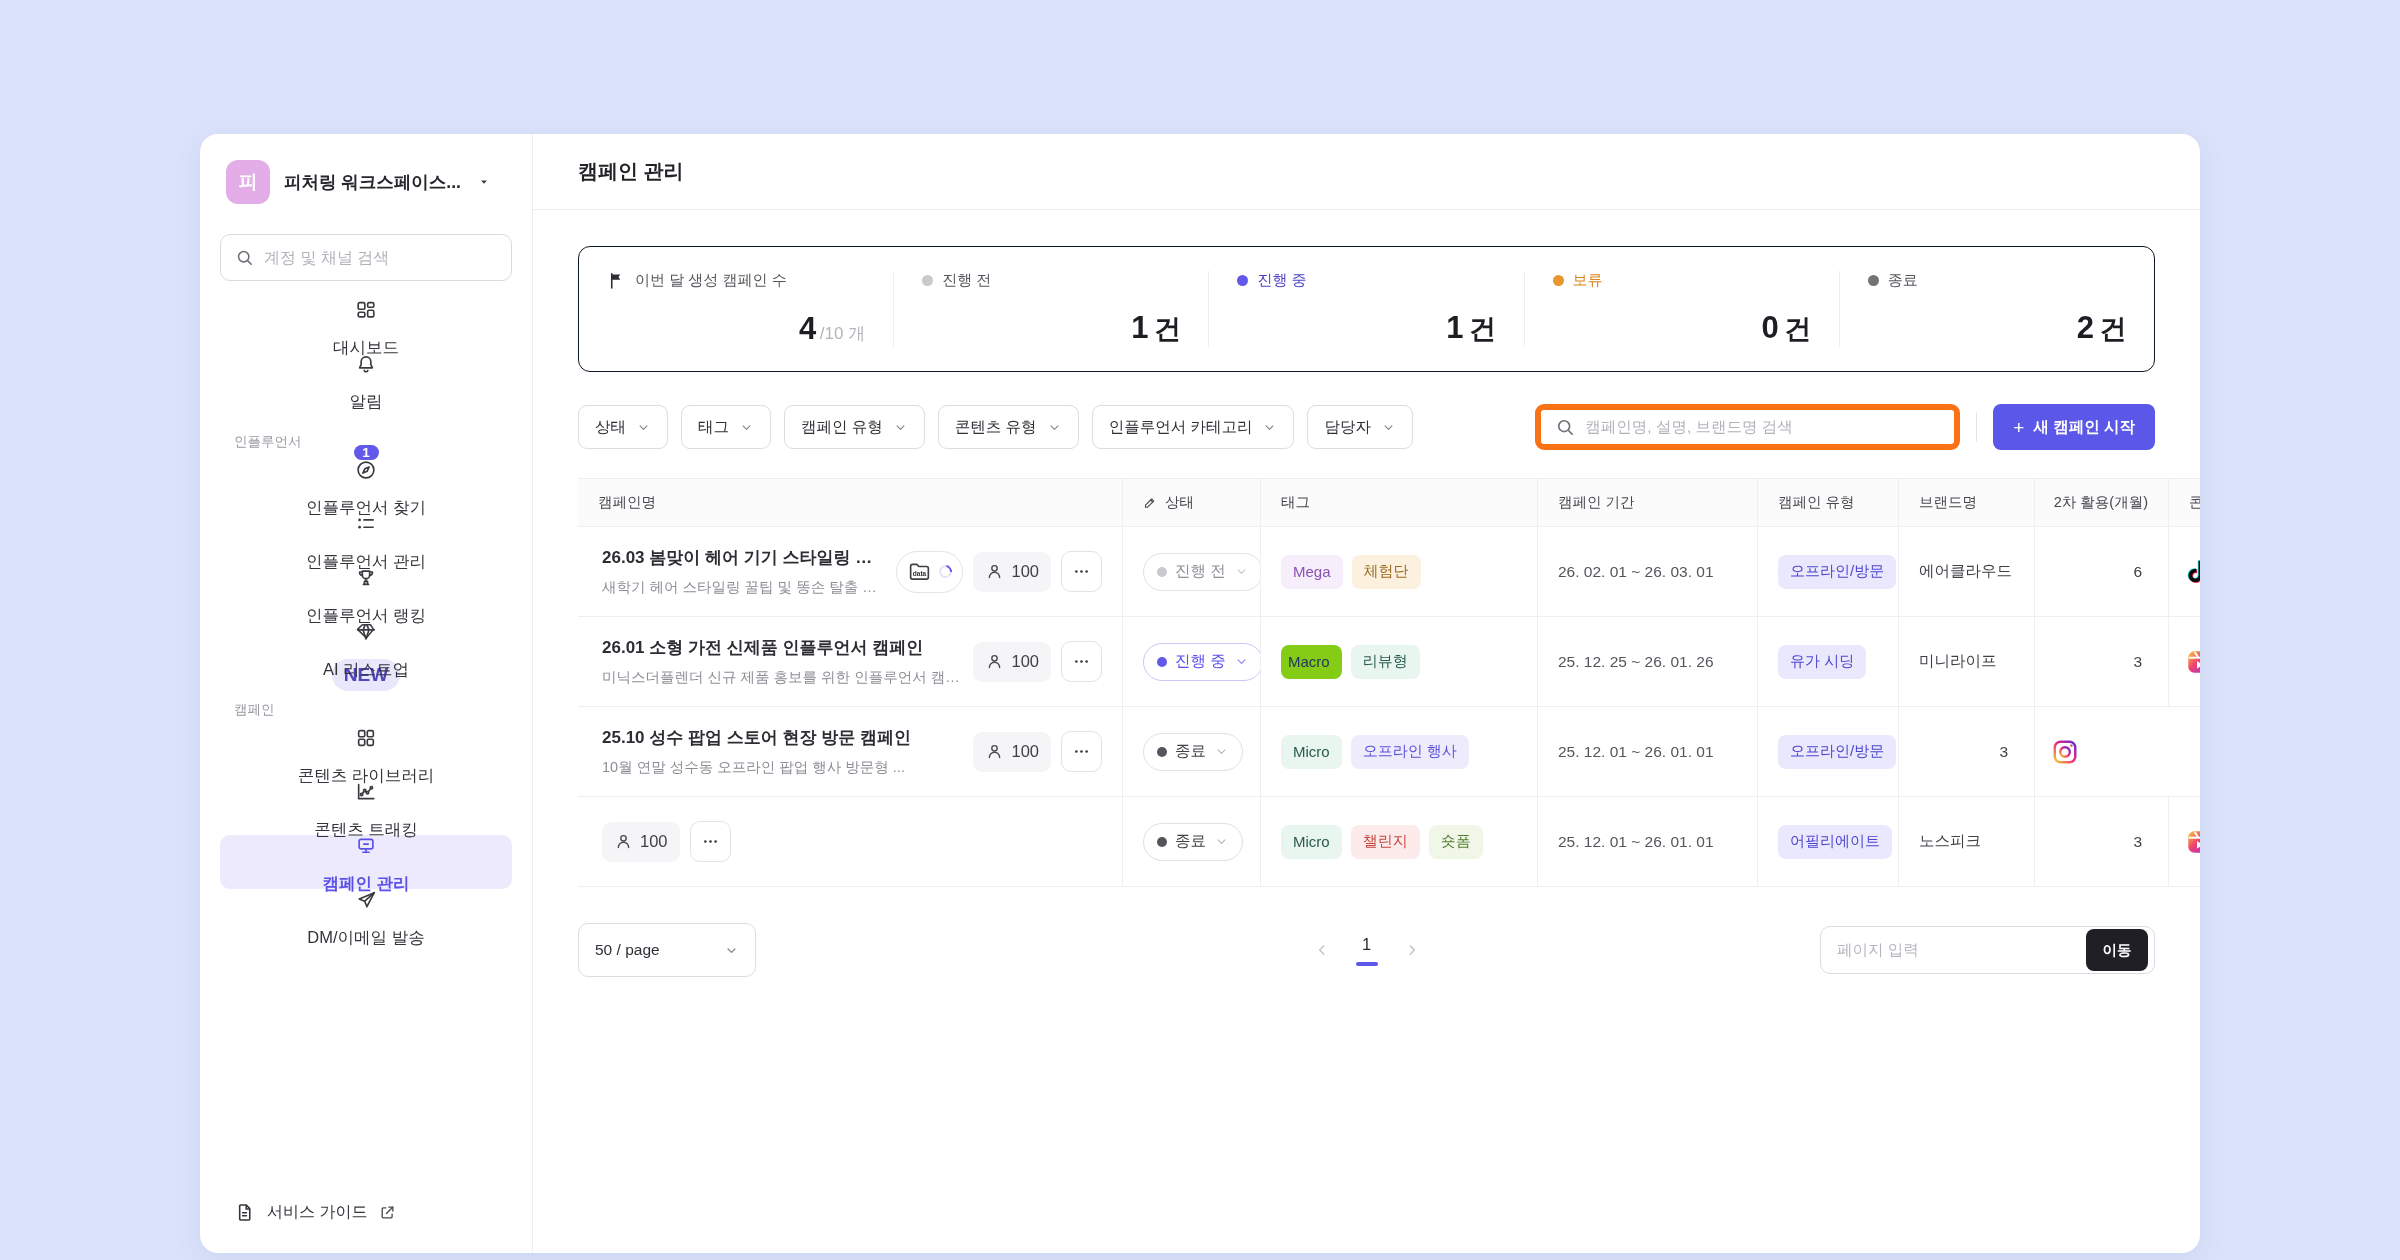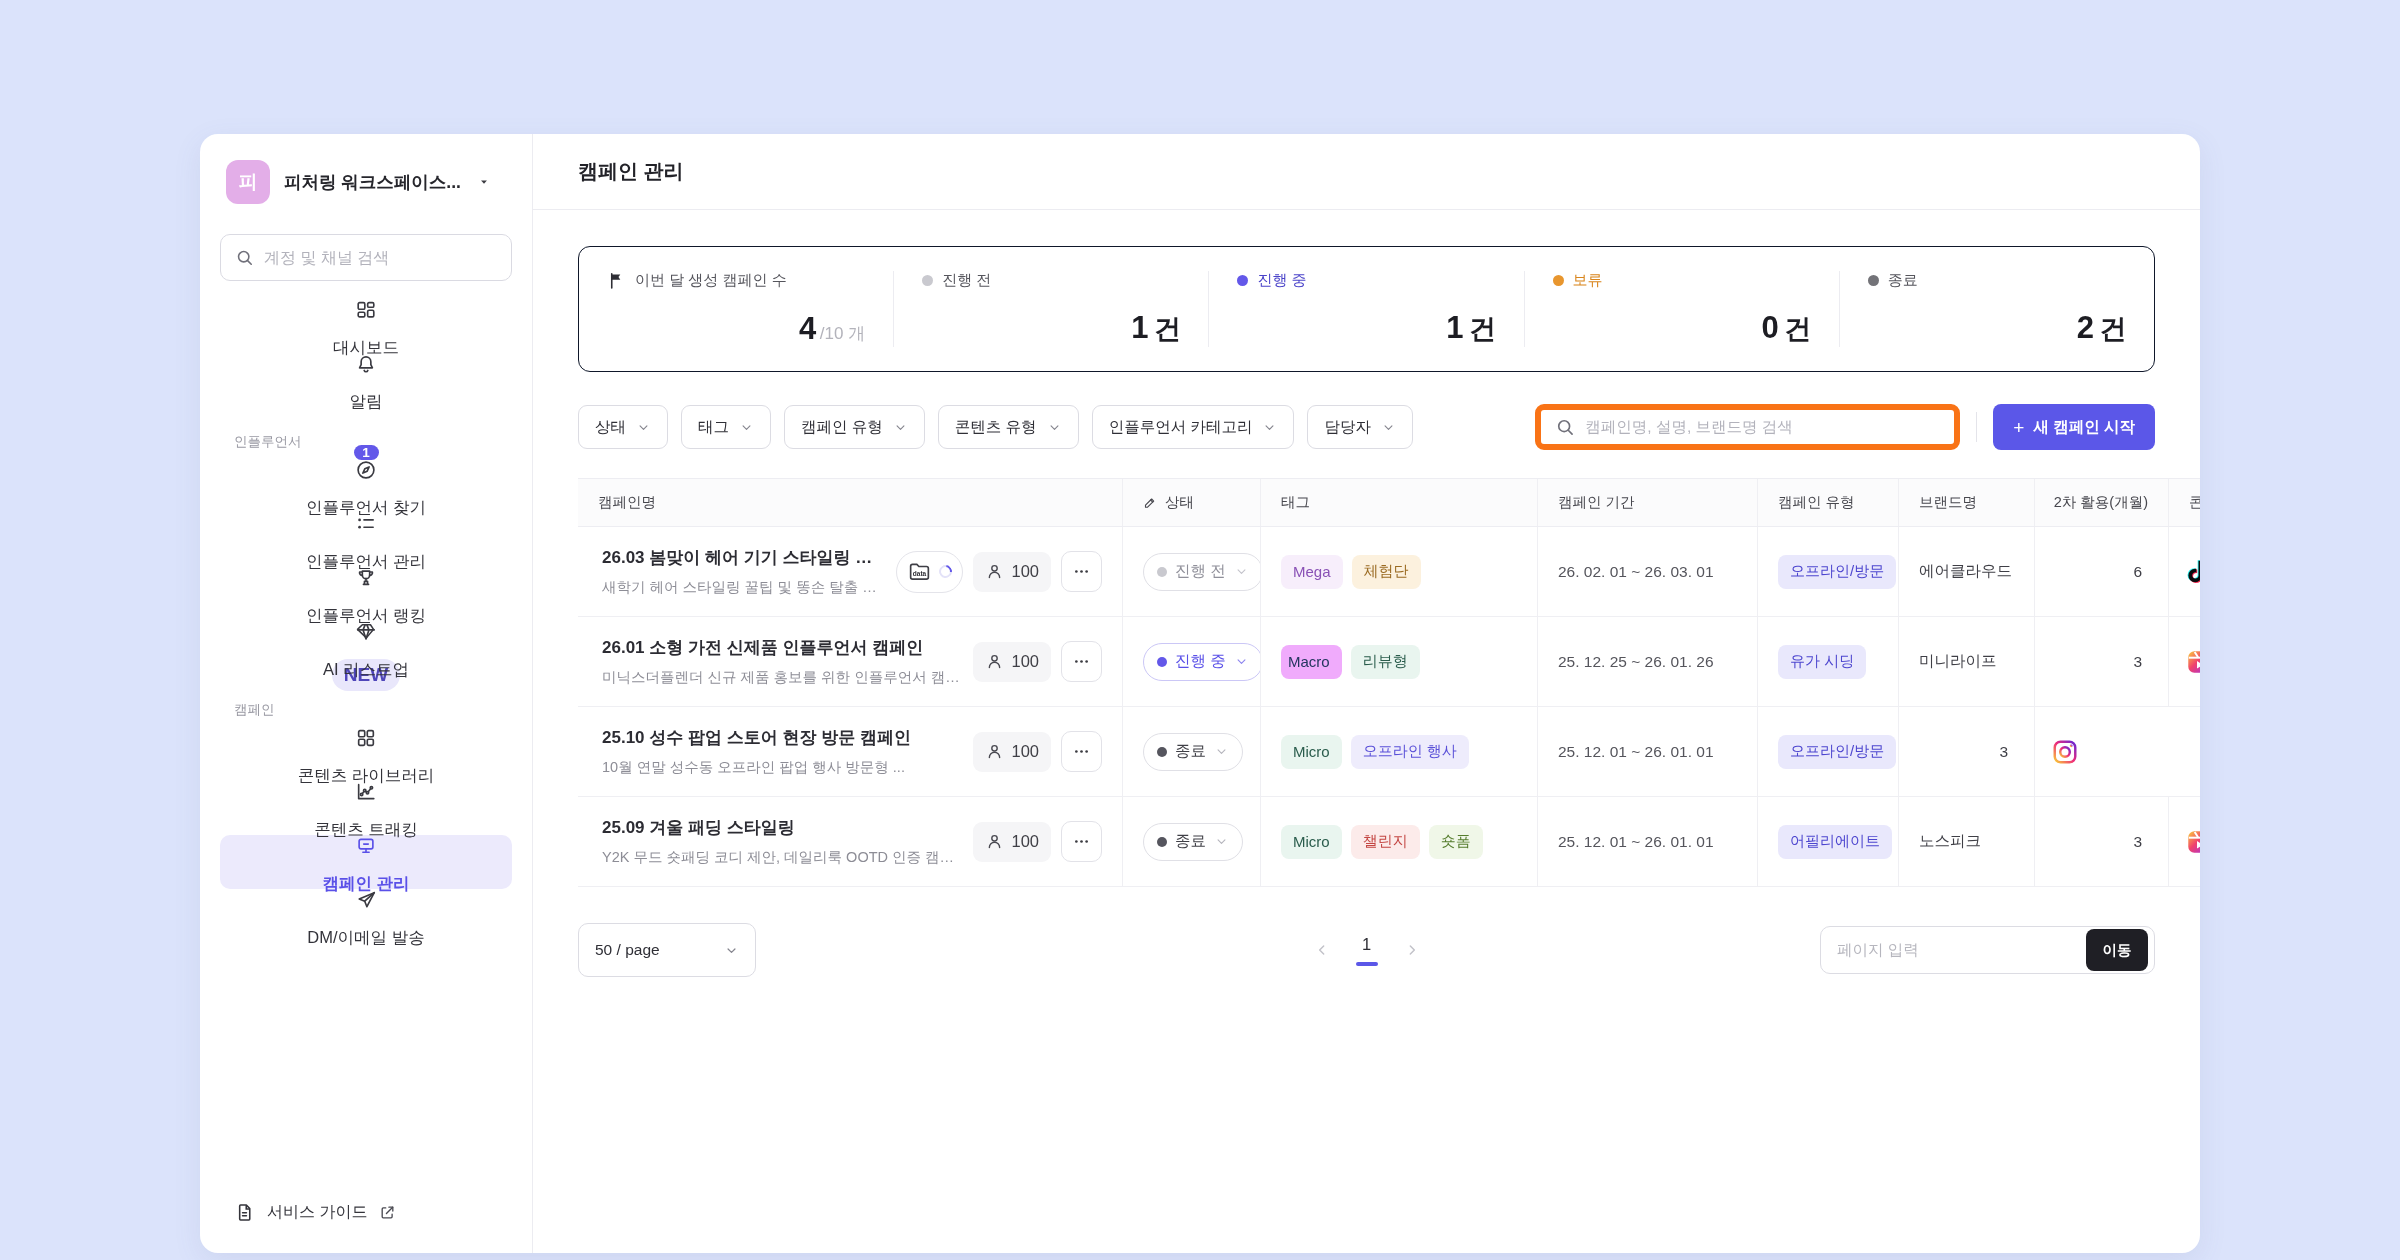--- a/index.html
+++ b/index.html
@@ -162,21 +162,21 @@
   .status-done .dot { background:#55555e; }
   .status-done .chev { color:#b5b5bd; }
 
   .tags-cell { gap:9px; }
   .tag {
     height:34px; border-radius:8px; padding:0 12px; display:inline-flex; align-items:center;
     font-size:15px; font-weight:500;
   }
   .tag-purple   { background:#f7eefb; color:#8951b5; }
   .tag-orange   { background:#fcf1de; color:#9a6b22; }
-  .tag-blue     { background:#f0abfc; color:#23365f;padding-left:7px; }
+  .tag-blue     { background:#84cc16; color:#23365f;padding-left:7px; }
   .tag-mint     { background:#e9f5ef; color:#2a5c4c; }
   .tag-lavender { background:#eeecfc; color:#5a50d8; }
   .tag-red      { background:#fcebea; color:#c44744; }
   .tag-green    { background:#f0f7e8; color:#567d2e; }
 
   .period-cell { font-size:15.5px; color:#55555c; }
   .type-chip {
     height:34px; border-radius:8px; padding:0 12px; display:inline-flex; align-items:center;
     background:#e9e8fc; color:#4d46cf; font-size:15px; font-weight:500;
   }
@@ -714,24 +714,20 @@
                       <rect x="3.2" y="3.2" width="17.6" height="17.6" rx="5"></rect>
                       <circle cx="12" cy="12" r="4.1"></circle>
                       <circle cx="17.3" cy="6.7" r="0.4" fill="url(#igG)" stroke-width="1.6"></circle>
                     </g>
                   </svg>
                 </span>
               </div>
             </div>
             <div class="tgrid trow">
               <div class="td name-cell">
-                <div class="name-texts">
-                  <div class="row-title">25.09 겨울 패딩 스타일링</div>
-                  <div class="row-desc">Y2K 무드 숏패딩 코디 제안, 데일리룩 OOTD 인증 캠페인</div>
-                </div>
                 <div class="name-controls">
                   <span class="member-pill">
                     <span class="icon">
                       <svg width="19" height="19" viewBox="0 0 24 24" fill="none" stroke="currentColor" stroke-width="1.8" stroke-linecap="round" stroke-linejoin="round">
                         <circle cx="12" cy="8" r="3.4"></circle>
                         <path d="M5.5 19.5a6.5 6.5 0 0 1 13 0"></path>
                       </svg>
                     </span>
                     <span>100</span>
                   </span>

